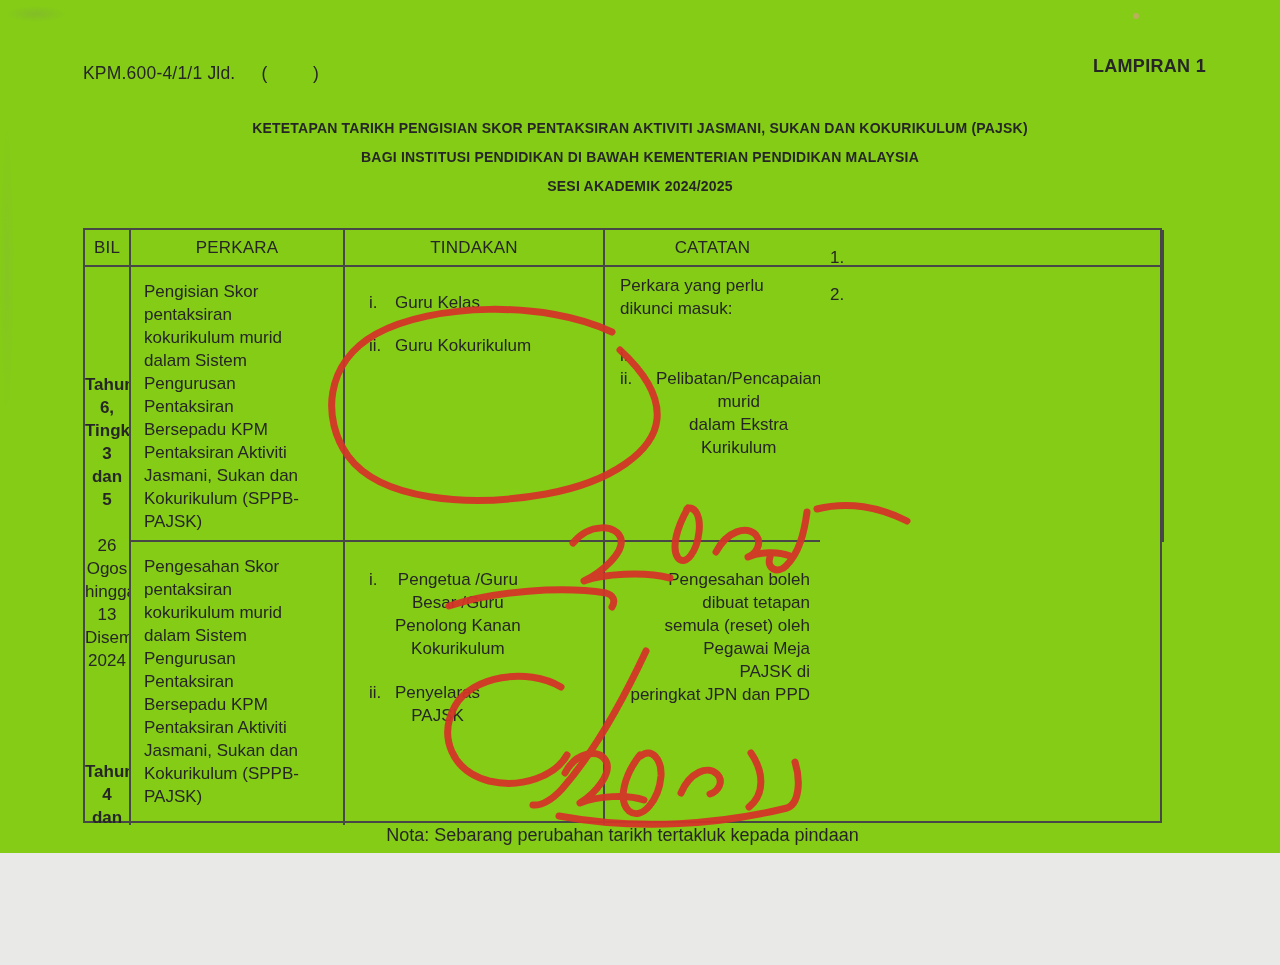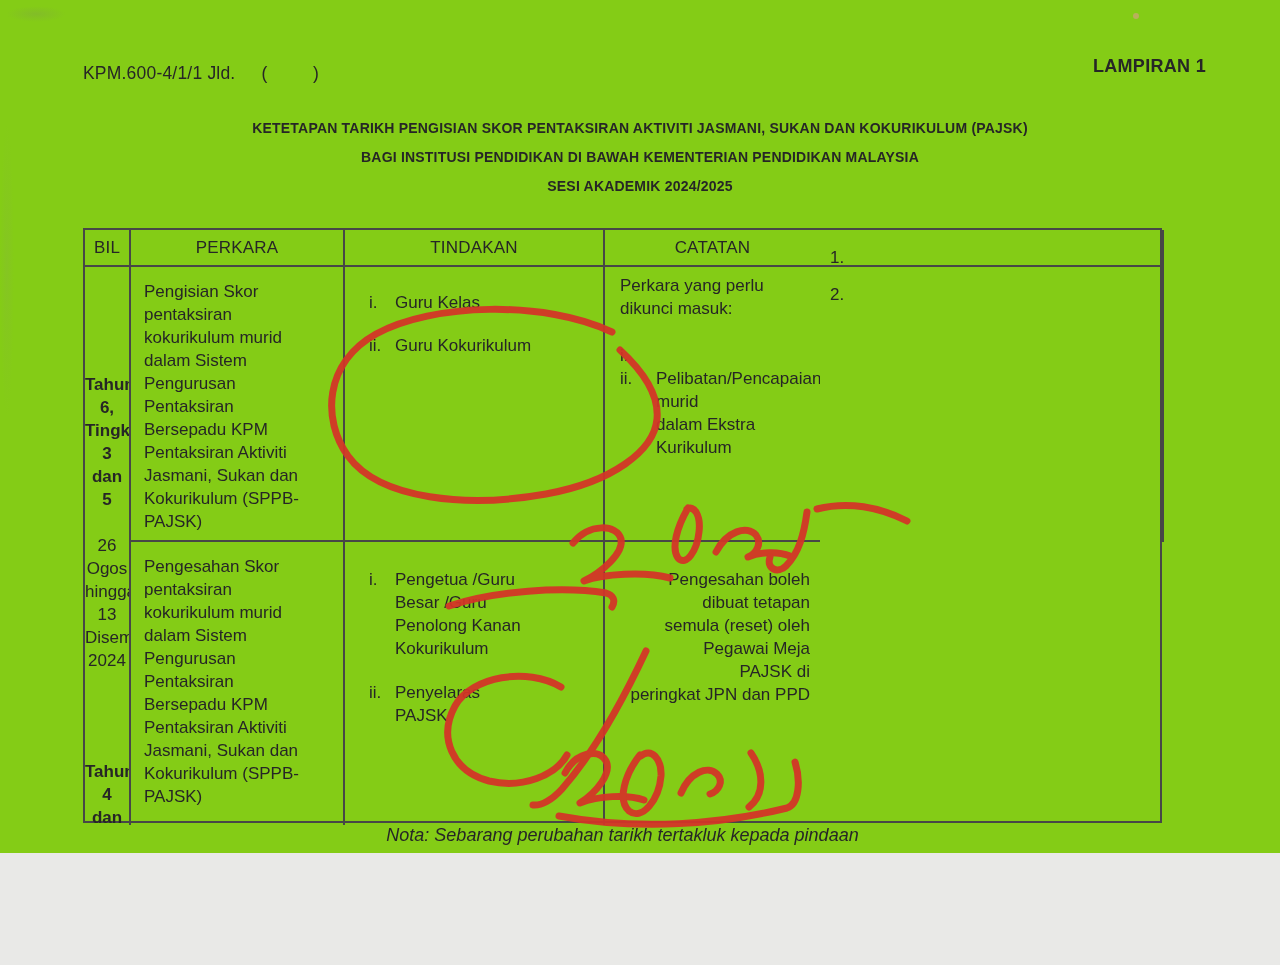--- a/index.html
+++ b/index.html
@@ -22,28 +22,28 @@
   .bil{padding:16px 0 0 10px;}
   .perkara{padding:13px 8px 8px 13px;white-space:pre-line;}
   .tarikh{grid-row:2/4;padding-top:83px;text-align:center;}
   .t-block{white-space:pre-line;}
   .t-title{font-weight:bold;}
   .t-block.b2{margin-top:42px;}
   .tindakan{padding:24px 6px 0 24px;}
   .tindakan.r2{padding-top:26px;}
   .li{display:flex;}
   .li .num{width:26px;flex:none;}
-  .li .txt{white-space:pre-line;}
+  .li .txt{white-space:pre-line;text-align:center;}
   .gap20{margin-top:20px;}
   .gap21{margin-top:21px;}
   .catatan1{padding:7px 8px 0 15px;}
   .cat-list{margin-top:24px;}
   .cat-list .num{width:36px;}
   .catatan2{padding:26px 10px 0 15px;white-space:pre-line;text-align:right;}
-  .note{position:absolute;left:83px;width:1079px;top:825px;text-align:center;font-size:18px;font-style:italic;}
+  .note{position:absolute;left:83px;width:1079px;top:825px;text-align:center;font-size:18px;}
   .pagenum{position:absolute;left:0;width:1280px;top:893px;text-align:center;font-size:17.5px;}
   .pen{position:absolute;left:0;top:0;pointer-events:none;}
 </style>
 </head>
 <body>
 
 <div class="page">
 
   <div class="smudge" style="left:6px;top:6px;width:60px;height:16px;background:radial-gradient(ellipse,rgba(120,120,118,.18),rgba(120,120,118,0) 70%);"></div>
   <div class="smudge" style="left:0px;top:120px;width:14px;height:300px;background:radial-gradient(ellipse,rgba(140,140,138,.10),rgba(140,140,138,0) 70%);"></div>

